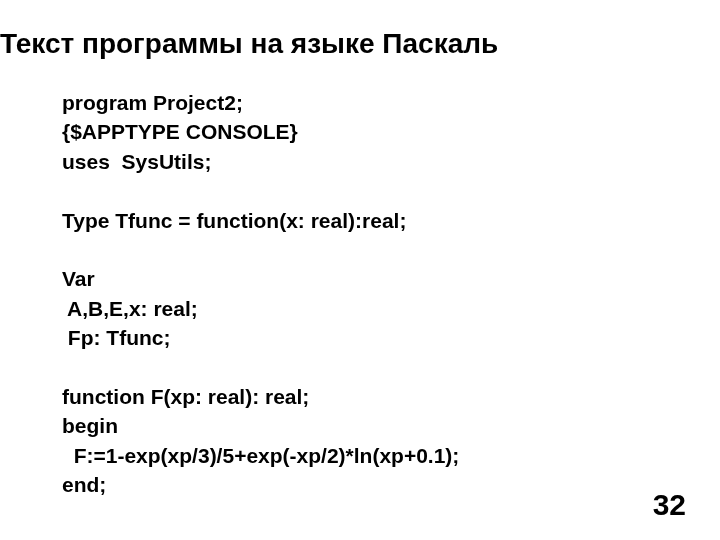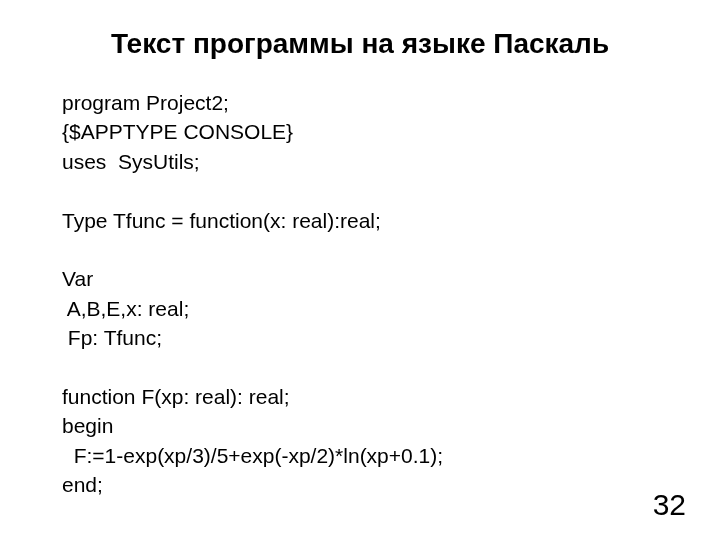--- a/index.html
+++ b/index.html
@@ -1,29 +1,29 @@
 <!DOCTYPE html>
 <html><head>
   <meta charset="utf-8">
   <style>
-    * { margin: 0; padding: 0; box-sizing: border-box; }
+    * { margin: 0; padding: 0; box-sizing: border-box; font-weight: bold; }
     body {
       width: 720px;
       height: 540px;
       background: #ffffff;
       font-family: Arial, Helvetica, sans-serif;
       position: relative;
       overflow: hidden;
     }
     .title {
       position: absolute;
       top: 28px;
       left: 0;
       width: 100%;
-      text-align: center;
+      text-align: left;
       font-size: 28px;
       font-weight: bold;
       color: #000;
     }
     .code-block {
       position: absolute;
       top: 88px;
       left: 62px;
       font-size: 21px;
       line-height: 1.4;

